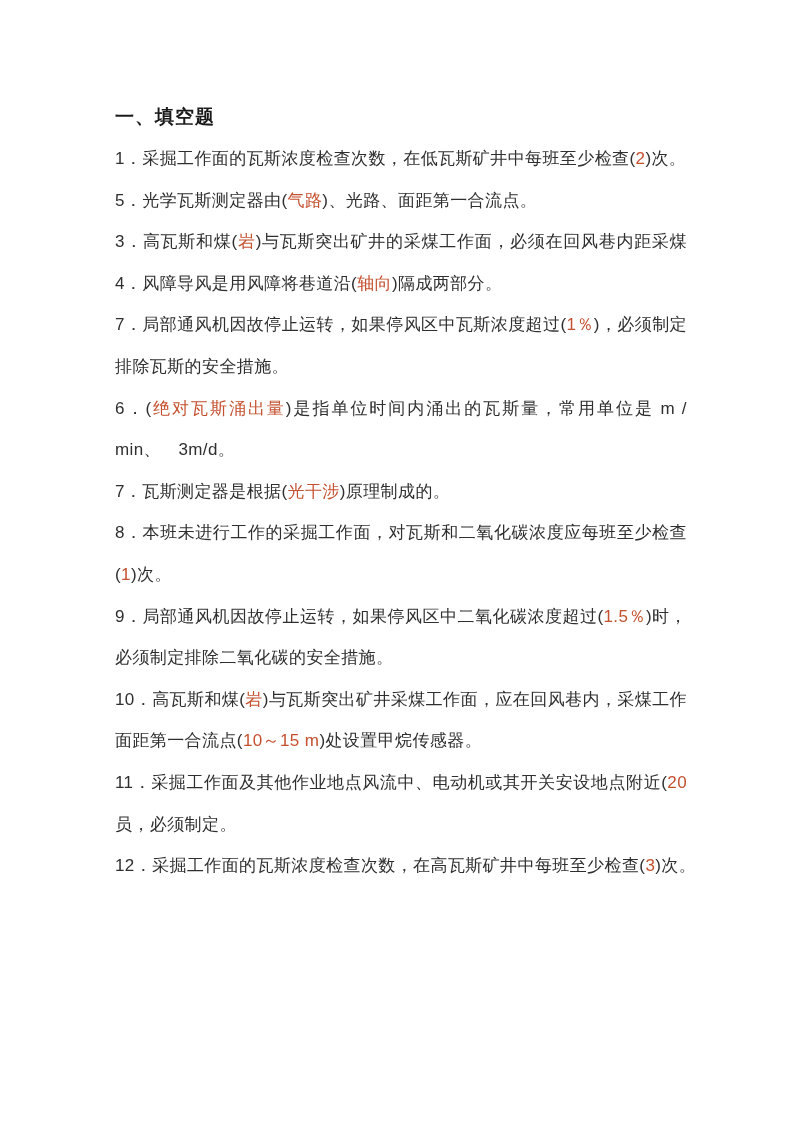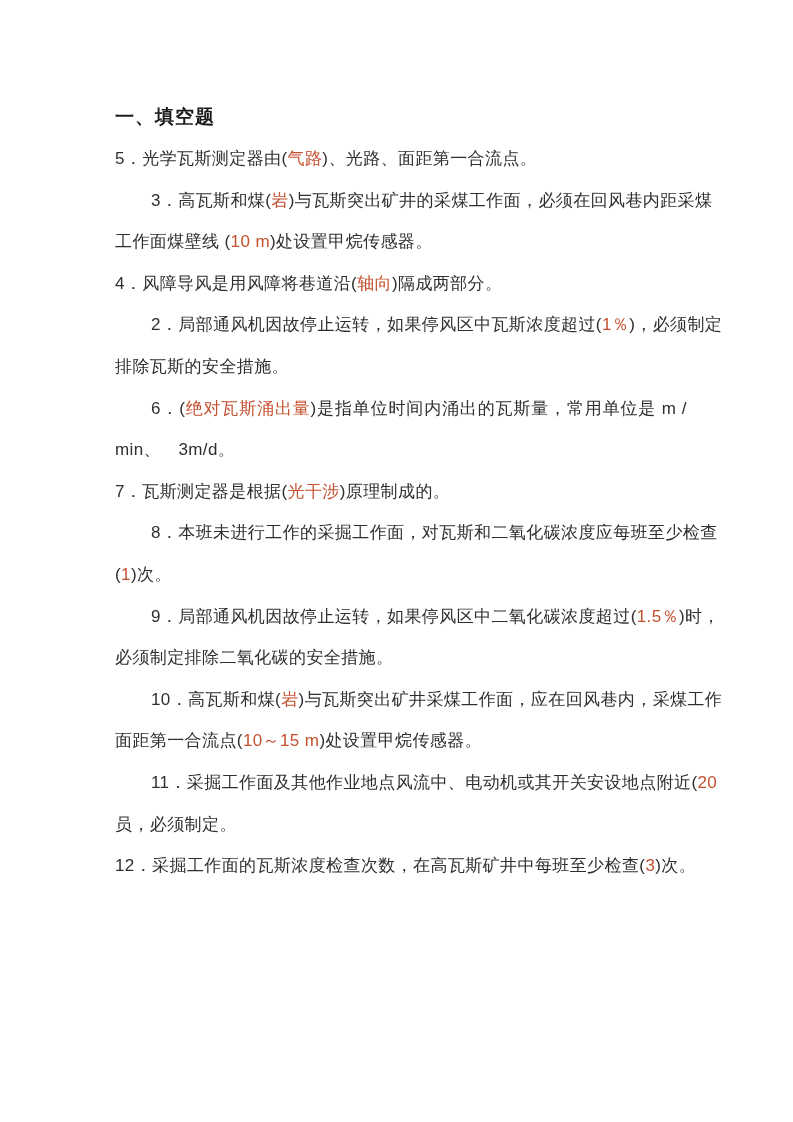--- a/index.html
+++ b/index.html
@@ -36,43 +36,44 @@
   .question { margin: 0; }
   .line {
     height: 41.6px;
     line-height: 41.6px;
     white-space: nowrap;
     letter-spacing: 0.4px;
   }
   .line.just {
     text-align: justify;
     text-align-last: justify;
-    margin-left: 36px;
   }
   .hl { color: var(--answer-color, #c4502f); }
   .txt { color: inherit; }
 </style>
 </head>
 <body>
 
 <div class="page">
   <div class="heading">一、填空题</div>
   <div class="content" id="questions">
       <div class="question">
+        <div class="line"><span class="txt">1．采掘工作面的瓦斯浓度检查次数，在低瓦斯矿井中每班至少检查(</span><span class="hl">2</span><span class="txt">)次。</span></div>
+      </div>
+      <div class="question">
         <div class="line"><span class="txt">5．光学瓦斯测定器由(</span><span class="hl">气路</span><span class="txt">)、光路、面距第一合流点。</span></div>
       </div>
       <div class="question">
         <div class="line just"><span class="txt">3．高瓦斯和煤(</span><span class="hl">岩</span><span class="txt">)与瓦斯突出矿井的采煤工作面，必须在回风巷内距采煤</span></div>
-        <div class="line"><span class="txt">工作面煤壁线 (</span><span class="hl">10 m</span><span class="txt">)处设置甲烷传感器。</span></div>
       </div>
       <div class="question">
         <div class="line"><span class="txt">4．风障导风是用风障将巷道沿(</span><span class="hl">轴向</span><span class="txt">)隔成两部分。</span></div>
       </div>
       <div class="question">
-        <div class="line just"><span class="txt">2．局部通风机因故停止运转，如果停风区中瓦斯浓度超过(</span><span class="hl">1％</span><span class="txt">)，必须制定</span></div>
+        <div class="line just"><span class="txt">7．局部通风机因故停止运转，如果停风区中瓦斯浓度超过(</span><span class="hl">1％</span><span class="txt">)，必须制定</span></div>
         <div class="line"><span class="txt">排除瓦斯的安全措施。</span></div>
       </div>
       <div class="question">
         <div class="line just"><span class="txt">6．(</span><span class="hl">绝对瓦斯涌出量</span><span class="txt">)是指单位时间内涌出的瓦斯量，常用单位是 m /</span></div>
         <div class="line"><span class="txt">min、　3m/d。</span></div>
       </div>
       <div class="question">
         <div class="line"><span class="txt">7．瓦斯测定器是根据(</span><span class="hl">光干涉</span><span class="txt">)原理制成的。</span></div>
       </div>
       <div class="question">

